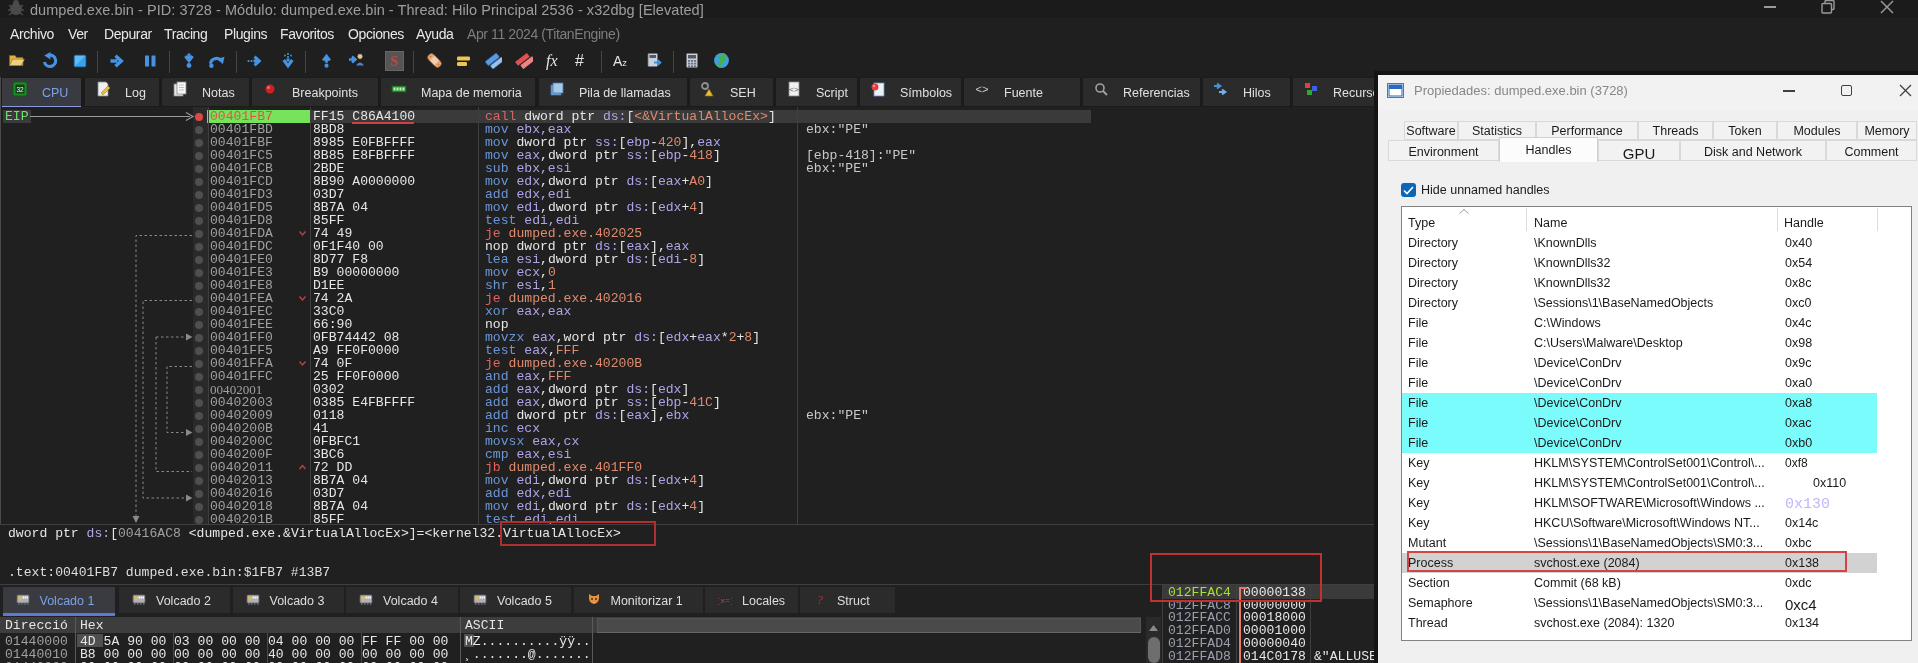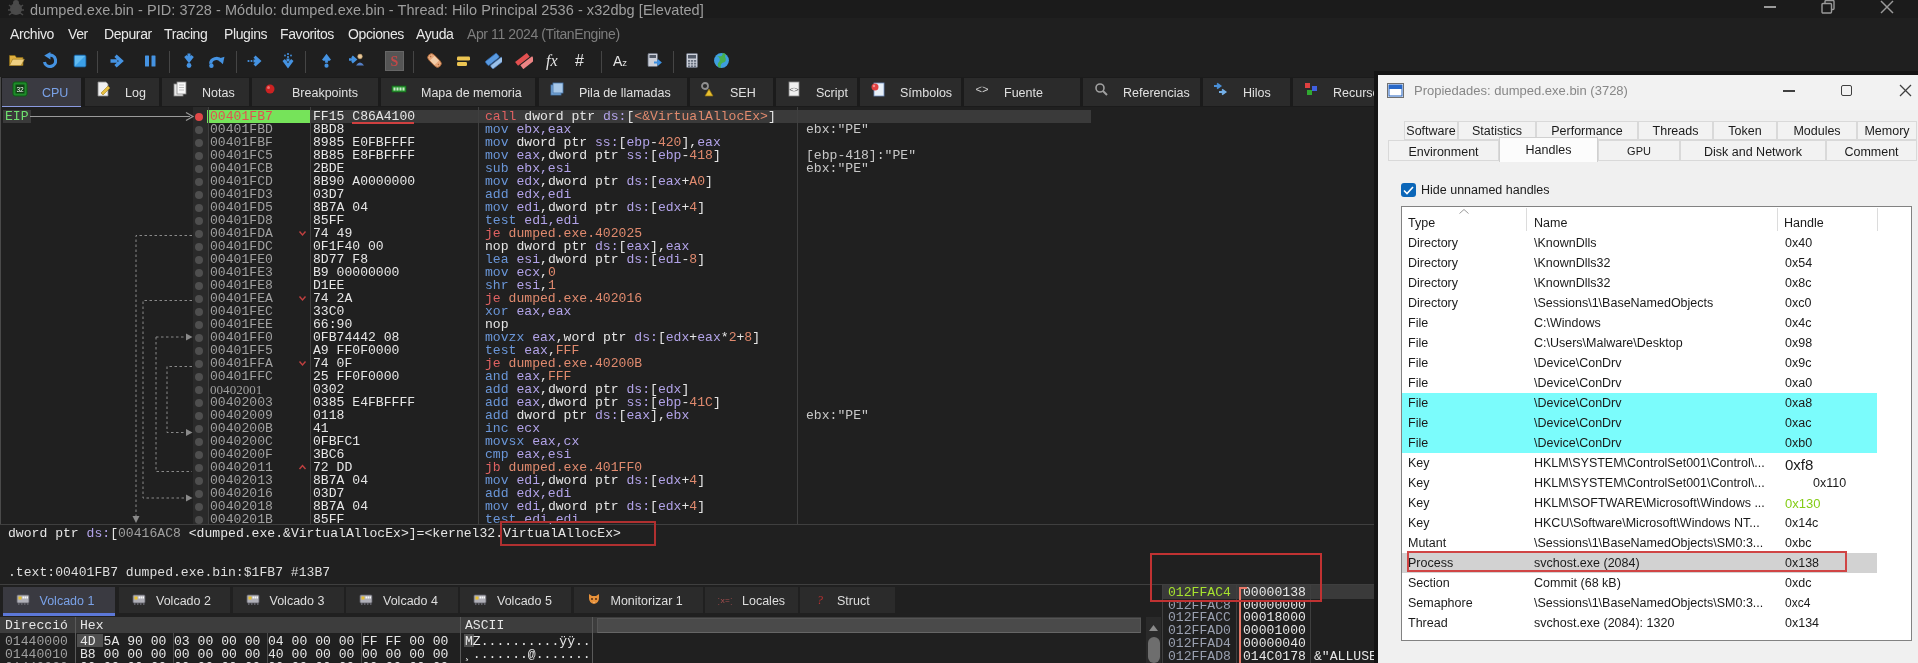--- a/index.html
+++ b/index.html
@@ -621,21 +621,21 @@
 <div class="abs" style="left:1713px;top:124px;width:64px;text-align:center;font-size:12.5px;color:#1a1a1a;">Token</div>
 <div class="abs" style="left:1777px;top:121px;width:80px;height:19px;background:#f2f2f2;border:1px solid #d9d9d9;"></div>
 <div class="abs" style="left:1777px;top:124px;width:80px;text-align:center;font-size:12.5px;color:#1a1a1a;">Modules</div>
 <div class="abs" style="left:1857px;top:121px;width:60px;height:19px;background:#f2f2f2;border:1px solid #d9d9d9;"></div>
 <div class="abs" style="left:1857px;top:124px;width:60px;text-align:center;font-size:12.5px;color:#1a1a1a;">Memory</div>
 <div class="abs" style="left:1388px;top:140px;width:111px;height:21px;background:#f2f2f2;border:1px solid #d9d9d9;"></div>
 <div class="abs" style="left:1388px;top:145px;width:111px;text-align:center;font-size:12.5px;color:#1a1a1a;">Environment</div>
 <div class="abs" style="left:1499px;top:137px;width:99px;height:25px;background:#fcfcfc;border:1px solid #d0d0d0;border-bottom:none;z-index:3;"></div>
 <div class="abs" style="left:1499px;top:143px;width:99px;text-align:center;font-size:12.5px;color:#1a1a1a;z-index:3;">Handles</div>
 <div class="abs" style="left:1598px;top:140px;width:82px;height:21px;background:#f2f2f2;border:1px solid #d9d9d9;"></div>
-<div class="abs" style="left:1598px;top:145px;width:82px;text-align:center;font-size:11px;color:#1a1a1a;">GPU</div>
+<div class="abs" style="left:1598px;top:145px;width:82px;text-align:center;font-size:15px;color:#1a1a1a;">GPU</div>
 <div class="abs" style="left:1680px;top:140px;width:146px;height:21px;background:#f2f2f2;border:1px solid #d9d9d9;"></div>
 <div class="abs" style="left:1680px;top:145px;width:146px;text-align:center;font-size:12.5px;color:#1a1a1a;">Disk and Network</div>
 <div class="abs" style="left:1826px;top:140px;width:91px;height:21px;background:#f2f2f2;border:1px solid #d9d9d9;"></div>
 <div class="abs" style="left:1826px;top:145px;width:91px;text-align:center;font-size:12.5px;color:#1a1a1a;">Comment</div>
 <div class="abs" style="left:1401px;top:183px;width:15px;height:13.5px;background:#0b66b8;border-radius:3px;"></div>
 <svg class="abs" style="left:1403px;top:185.5px" width="11" height="9" viewBox="0 0 11 9">
     <path d="M1 4.5 L4 7.5 L10 1" fill="none" stroke="#fff" stroke-width="1.6"></path>
   </svg>
 <div class="abs" style="left:1421px;top:182.5px;font-size:12.5px;color:#1a1a1a;">Hide unnamed handles</div>
 <div class="abs" style="left:1401px;top:206px;width:511px;height:435px;background:#fff;border:1px solid #828282;"></div>
@@ -679,38 +679,38 @@
 <div class="abs" style="left:1402px;top:413px;width:475px;height:20px;background:#7bfcfc;"></div>
 <div class="abs" style="left:1408px;top:416px;font-size:12.5px;color:#1a1a1a;">File</div>
 <div class="abs" style="left:1534px;top:416px;font-size:12.5px;color:#1a1a1a;">\Device\ConDrv</div>
 <div class="abs" style="left:1785px;top:416px;font-size:12.5px;color:#1a1a1a;">0xac</div>
 <div class="abs" style="left:1402px;top:433px;width:475px;height:20px;background:#7bfcfc;"></div>
 <div class="abs" style="left:1408px;top:436px;font-size:12.5px;color:#1a1a1a;">File</div>
 <div class="abs" style="left:1534px;top:436px;font-size:12.5px;color:#1a1a1a;">\Device\ConDrv</div>
 <div class="abs" style="left:1785px;top:436px;font-size:12.5px;color:#1a1a1a;">0xb0</div>
 <div class="abs" style="left:1408px;top:456px;font-size:12.5px;color:#1a1a1a;">Key</div>
 <div class="abs" style="left:1534px;top:456px;font-size:12.5px;color:#1a1a1a;">HKLM\SYSTEM\ControlSet001\Control\...</div>
-<div class="abs" style="left:1785px;top:456px;font-size:15px;color:#1a1a1a;">0xf8</div>
+<div class="abs" style="left:1785px;top:456px;font-size:12px;color:#1a1a1a;">0xf8</div>
 <div class="abs" style="left:1408px;top:476px;font-size:12.5px;color:#1a1a1a;">Key</div>
 <div class="abs" style="left:1534px;top:476px;font-size:12.5px;color:#1a1a1a;">HKLM\SYSTEM\ControlSet001\Control\...</div>
 <div class="abs" style="left:1785px;top:476px;font-size:12.5px;color:#1a1a1a;margin-left:28px;">0x110</div>
 <div class="abs" style="left:1408px;top:496px;font-size:12.5px;color:#1a1a1a;">Key</div>
 <div class="abs" style="left:1534px;top:496px;font-size:12.5px;color:#1a1a1a;">HKLM\SOFTWARE\Microsoft\Windows ...</div>
-<div class="abs" style="left:1785px;top:496px;font-size:13px;color:#84cc16;">0x130</div>
+<div class="abs" style="left:1785px;top:496px;font-size:15px;color:#c4b5fd;font-family:Liberation Mono, monospace;">0x130</div>
 <div class="abs" style="left:1408px;top:516px;font-size:12.5px;color:#1a1a1a;">Key</div>
 <div class="abs" style="left:1534px;top:516px;font-size:12.5px;color:#1a1a1a;">HKCU\Software\Microsoft\Windows NT...</div>
 <div class="abs" style="left:1785px;top:516px;font-size:12.5px;color:#1a1a1a;">0x14c</div>
 <div class="abs" style="left:1408px;top:536px;font-size:12.5px;color:#1a1a1a;">Mutant</div>
 <div class="abs" style="left:1534px;top:536px;font-size:12.5px;color:#1a1a1a;">\Sessions\1\BaseNamedObjects\SM0:3...</div>
 <div class="abs" style="left:1785px;top:536px;font-size:12.5px;color:#1a1a1a;">0xbc</div>
 <div class="abs" style="left:1402px;top:553px;width:475px;height:20px;background:#d2d2d2;"></div>
 <div class="abs" style="left:1408px;top:556px;font-size:12.5px;color:#1a1a1a;">Process</div>
 <div class="abs" style="left:1534px;top:556px;font-size:12.5px;color:#1a1a1a;">svchost.exe (2084)</div>
 <div class="abs" style="left:1785px;top:556px;font-size:12.5px;color:#1a1a1a;">0x138</div>
 <div class="abs" style="left:1408px;top:576px;font-size:12.5px;color:#1a1a1a;">Section</div>
 <div class="abs" style="left:1534px;top:576px;font-size:12.5px;color:#1a1a1a;">Commit (68 kB)</div>
 <div class="abs" style="left:1785px;top:576px;font-size:12.5px;color:#1a1a1a;">0xdc</div>
 <div class="abs" style="left:1408px;top:596px;font-size:12.5px;color:#1a1a1a;">Semaphore</div>
 <div class="abs" style="left:1534px;top:596px;font-size:12.5px;color:#1a1a1a;">\Sessions\1\BaseNamedObjects\SM0:3...</div>
-<div class="abs" style="left:1785px;top:596px;font-size:12px;color:#1a1a1a;">0xc4</div>
+<div class="abs" style="left:1785px;top:596px;font-size:15px;color:#1a1a1a;">0xc4</div>
 <div class="abs" style="left:1408px;top:616px;font-size:12.5px;color:#1a1a1a;">Thread</div>
 <div class="abs" style="left:1534px;top:616px;font-size:12.5px;color:#1a1a1a;">svchost.exe (2084): 1320</div>
 <div class="abs" style="left:1785px;top:616px;font-size:12.5px;color:#1a1a1a;">0x134</div>
 <div class="abs" style="left:1407px;top:551px;width:440px;height:21px;border:2px solid #d04545;z-index:4;"></div>
 </body></html>

